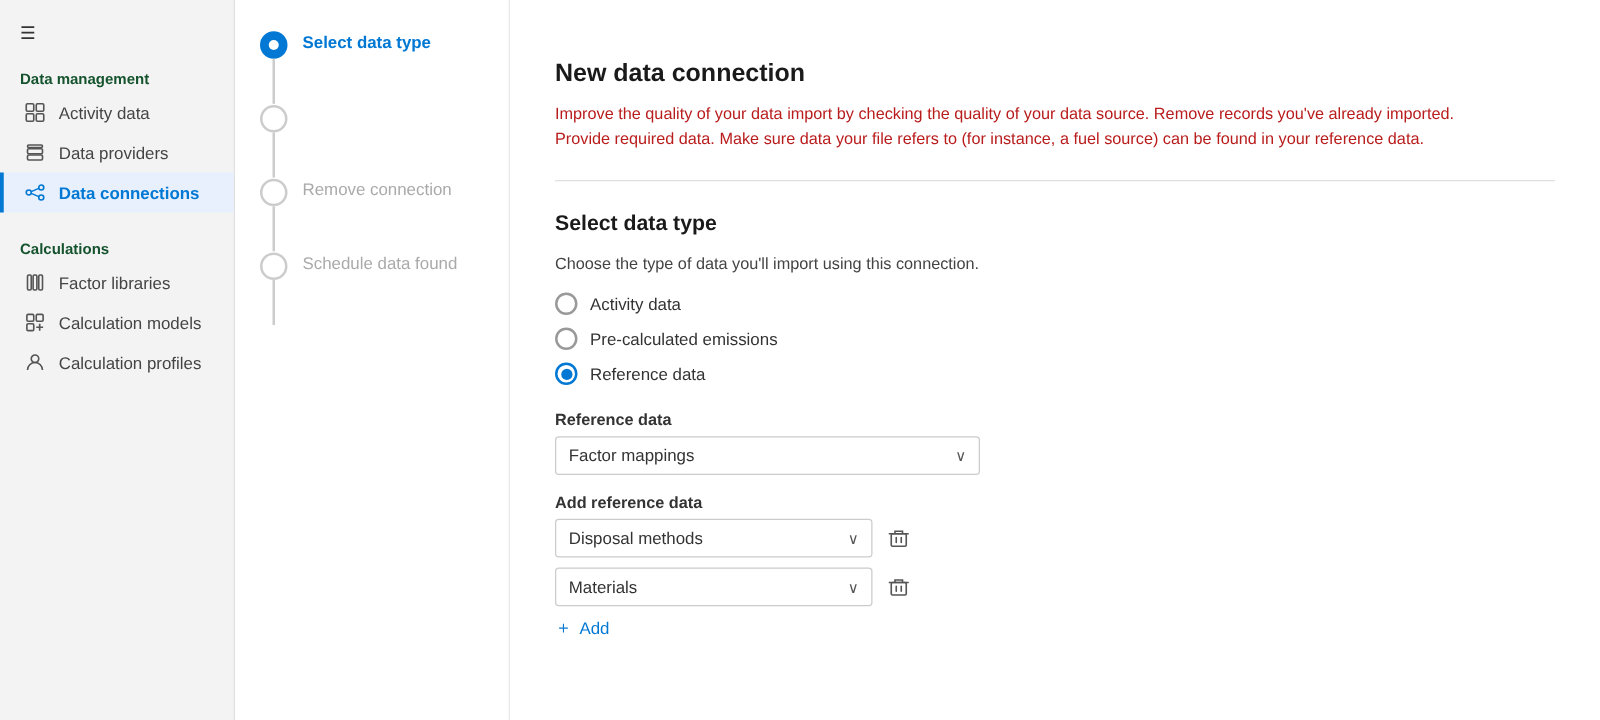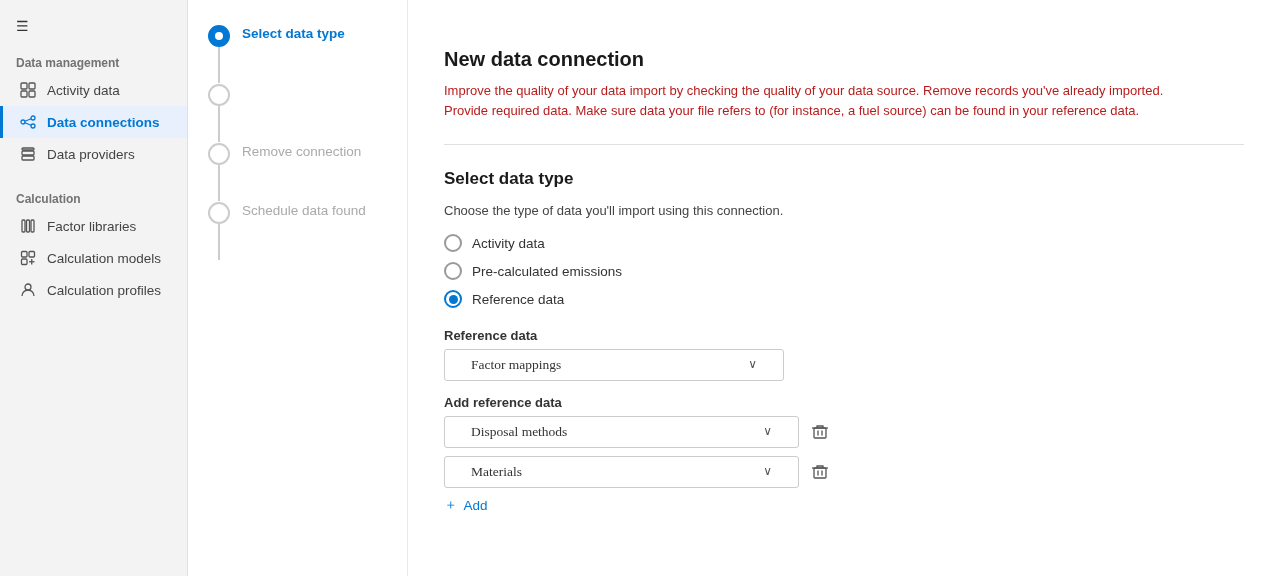--- a/index.html
+++ b/index.html
@@ -15,21 +15,21 @@
       padding-top: 8px;
       flex-shrink: 0;
     }
     .sidebar-hamburger {
       padding: 10px 16px 14px 16px;
       cursor: pointer;
     }
     .sidebar-section-title {
       font-size: 12px;
       font-weight: 600;
-      color: #737373;
+      color: #14532d;
       padding: 8px 16px 4px 16px;
       text-transform: none;
     }
     .sidebar-item {
       display: flex;
       align-items: center;
       padding: 7px 16px;
       cursor: pointer;
       color: #444;
       font-size: 13.5px;
@@ -185,37 +185,36 @@
       background: #0078d4;
     }
     .field-label {
       font-size: 13px;
       font-weight: 600;
       color: #333;
       margin-bottom: 6px;
     }
     .dropdown {
       display: flex;
-      align-items: flex-start;
+      align-items: flex-end;
       justify-content: space-between;
       border: 1px solid #ccc;
       border-radius: 3px;
-      padding: 7px 26px;
+      padding: 7px 10px;
       font-size: 13.5px;
       cursor: pointer;
       background: #fff;
       color: #333;
-      font-family: Liberation Serif, serif;
     }
     .dropdown-icon {
       color: #555;
       font-size: 12px;
     }
     .dropdown-wide { width: 340px; }
-    .dropdown-medium { width: 355px; }
+    .dropdown-medium { width: 254px; }
     .ref-data-row {
       display: flex;
       align-items: center;
       gap: 8px;
       margin-bottom: 8px;
     }
     .delete-btn {
       display: flex;
       align-items: center;
       justify-content: center;
@@ -252,46 +251,46 @@
       <span class="sidebar-icon">
         <svg width="16" height="16" viewBox="0 0 16 16" fill="none">
             <rect x="1" y="1" width="6" height="6" rx="1" stroke="#555" stroke-width="1.3"></rect>
             <rect x="9" y="1" width="6" height="6" rx="1" stroke="#555" stroke-width="1.3"></rect>
             <rect x="1" y="9" width="6" height="6" rx="1" stroke="#555" stroke-width="1.3"></rect>
             <rect x="9" y="9" width="6" height="6" rx="1" stroke="#555" stroke-width="1.3"></rect>
           </svg>
       </span>
       <span>Activity data</span>
     </div>
+    <div class="sidebar-item">
+      <span class="sidebar-icon">
+        <svg width="16" height="16" viewBox="0 0 16 16" fill="none">
+            <rect x="2" y="10" width="12" height="4" rx="1" stroke="#555" stroke-width="1.3"></rect>
+            <rect x="2" y="5" width="12" height="4" rx="1" stroke="#555" stroke-width="1.3"></rect>
+            <rect x="2" y="2" width="12" height="2" rx="1" stroke="#555" stroke-width="1.3"></rect>
+          </svg>
+      </span>
+      <span>Data providers</span>
+    </div>
     <div class="sidebar-item active">
       <span class="sidebar-icon">
         <svg width="16" height="16" viewBox="0 0 16 16" fill="none">
             <circle cx="3" cy="8" r="2" stroke="#0078d4" stroke-width="1.3"></circle>
             <circle cx="13" cy="4" r="2" stroke="#0078d4" stroke-width="1.3"></circle>
             <circle cx="13" cy="12" r="2" stroke="#0078d4" stroke-width="1.3"></circle>
             <line x1="5" y1="7.3" x2="11" y2="4.7" stroke="#0078d4" stroke-width="1.2"></line>
             <line x1="5" y1="8.7" x2="11" y2="11.3" stroke="#0078d4" stroke-width="1.2"></line>
           </svg>
       </span>
       <span>Data connections</span>
     </div>
-    <div class="sidebar-item">
-      <span class="sidebar-icon">
-        <svg width="16" height="16" viewBox="0 0 16 16" fill="none">
-            <rect x="2" y="10" width="12" height="4" rx="1" stroke="#555" stroke-width="1.3"></rect>
-            <rect x="2" y="5" width="12" height="4" rx="1" stroke="#555" stroke-width="1.3"></rect>
-            <rect x="2" y="2" width="12" height="2" rx="1" stroke="#555" stroke-width="1.3"></rect>
-          </svg>
-      </span>
-      <span>Data providers</span>
-    </div>
   </div>
 
   <div class="section-gap">
-    <div class="sidebar-section-title">Calculation</div>
+    <div class="sidebar-section-title">Calculations</div>
     <div class="sidebar-item">
       <span class="sidebar-icon">
         <svg width="16" height="16" viewBox="0 0 16 16" fill="none">
             <rect x="2" y="2" width="3" height="12" rx="1" stroke="#555" stroke-width="1.3"></rect>
             <rect x="6.5" y="2" width="3" height="12" rx="1" stroke="#555" stroke-width="1.3"></rect>
             <rect x="11" y="2" width="3" height="12" rx="1" stroke="#555" stroke-width="1.3"></rect>
           </svg>
       </span>
       <span>Factor libraries</span>
     </div>

